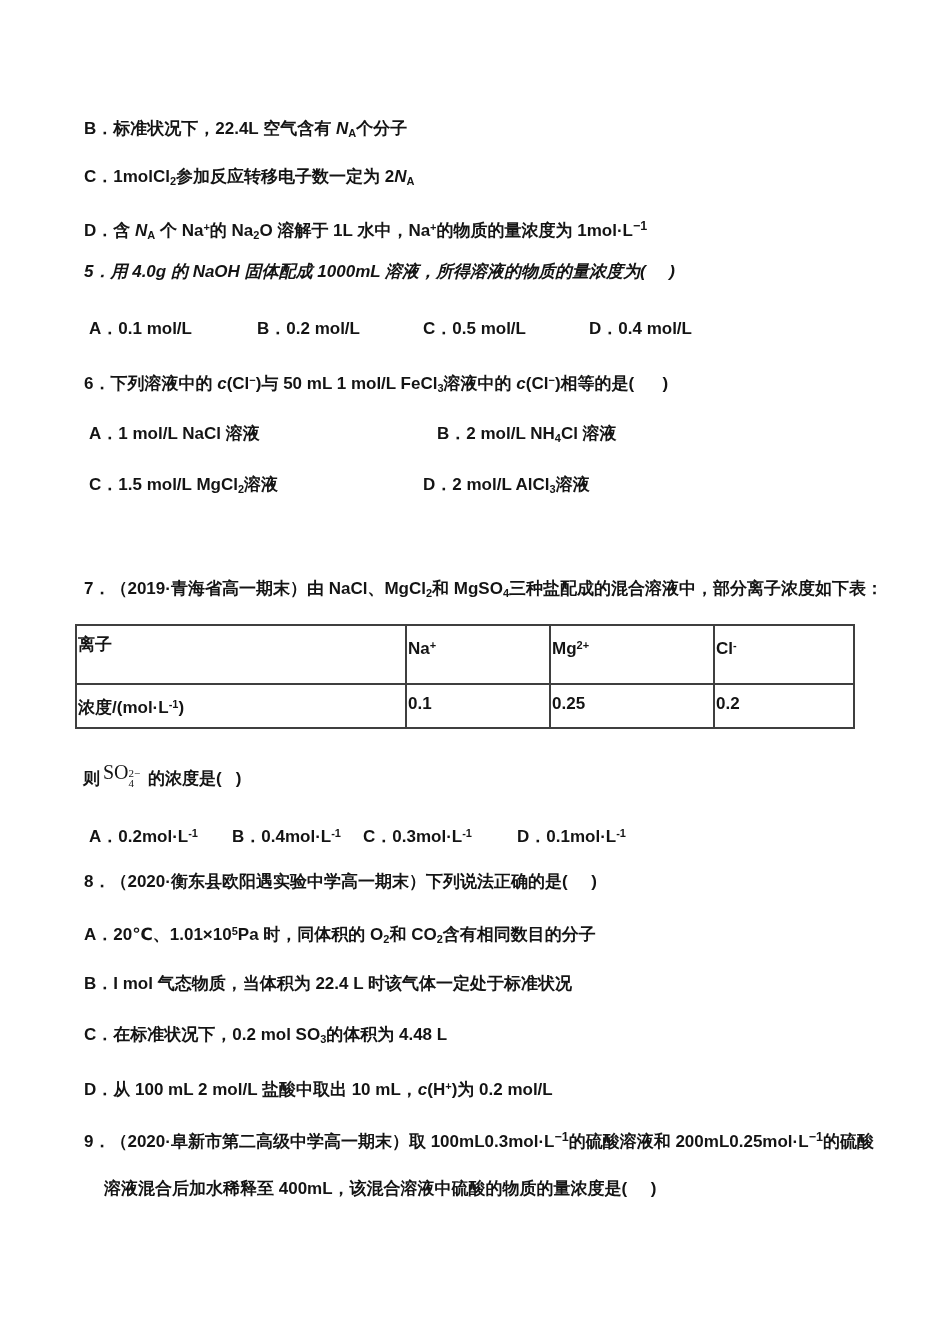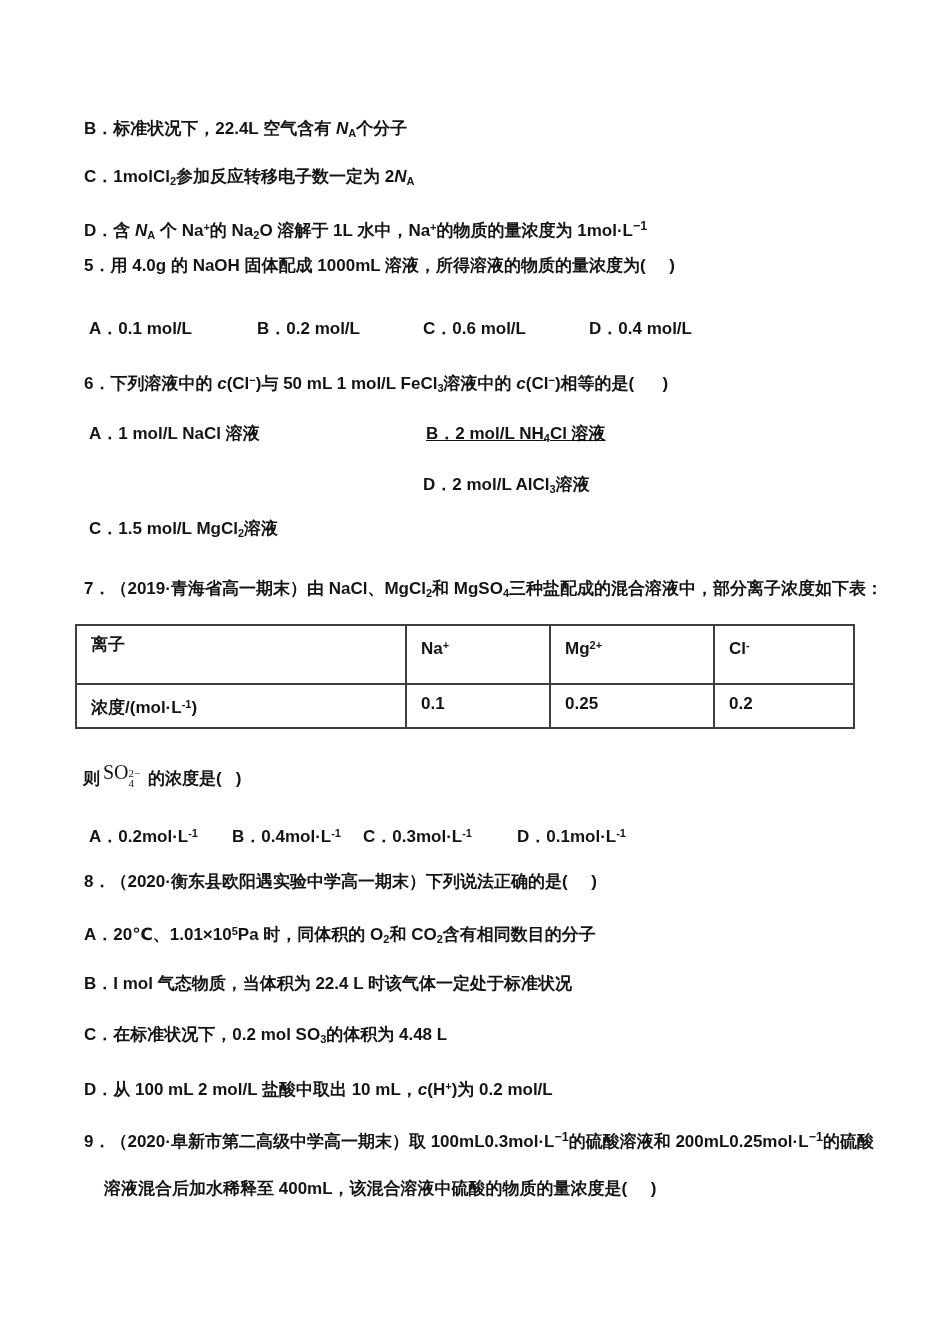--- a/index.html
+++ b/index.html
@@ -44,43 +44,43 @@
     vertical-align: 2px;
   }
   #ion-table {
     position: absolute;
     border-collapse: collapse;
     table-layout: fixed;
   }
   #ion-table td {
     border: 2px solid #3f3f3f;
     vertical-align: top;
-    padding: 8px 14px;
+    padding: 8px 1px;
     font-size: 17px;
     line-height: 22px;
     white-space: pre;
   }
 </style>
 </head>
 <body>
 
 <div class="page" id="page">
   <div id="lines">
       <div class="line" style="left: 84px; top: 117px;"><span>B．标准状况下，22.4L 空气含有 </span><span class="seg-i">N</span><span class="seg-sub">A</span><span>个分子</span></div>
       <div class="line" style="left: 84px; top: 165px;"><span>C．1molCl</span><span class="seg-sub">2</span><span>参加反应转移电子数一定为 2</span><span class="seg-i">N</span><span class="seg-sub">A</span></div>
       <div class="line" style="left: 84px; top: 214px;"><span>D．含 </span><span class="seg-i">N</span><span class="seg-sub">A</span><span> 个 Na</span><span class="seg-sup">+</span><span>的 Na</span><span class="seg-sub">2</span><span>O 溶解于 1L 水中，Na</span><span class="seg-sup">+</span><span>的物质的量浓度为 1mol·L</span><span class="seg-suplg">−1</span></div>
-      <div class="line" style="left: 84px; top: 254px;"><span>5．用 4.0g 的 NaOH 固体配成 1000mL 溶液，所得溶液的物质的量浓度为(     )</span></div>
+      <div class="line" style="left: 84px; top: 260px; font-style: italic;"><span>5．用 4.0g 的 NaOH 固体配成 1000mL 溶液，所得溶液的物质的量浓度为(     )</span></div>
       <div class="line" style="left: 89px; top: 317px;"><span>A．0.1 mol/L</span></div>
       <div class="line" style="left: 257px; top: 317px;"><span>B．0.2 mol/L</span></div>
-      <div class="line" style="left: 423px; top: 317px;"><span>C．0.6 mol/L</span></div>
+      <div class="line" style="left: 423px; top: 317px;"><span>C．0.5 mol/L</span></div>
       <div class="line" style="left: 589px; top: 317px;"><span>D．0.4 mol/L</span></div>
       <div class="line" style="left: 84px; top: 368px;"><span>6．下列溶液中的 </span><span class="seg-i">c</span><span>(Cl</span><span class="seg-sup">−</span><span>)与 50 mL 1 mol/L FeCl</span><span class="seg-sub">3</span><span>溶液中的 </span><span class="seg-i">c</span><span>(Cl</span><span class="seg-sup">−</span><span>)相等的是(      )</span></div>
       <div class="line" style="left: 89px; top: 422px;"><span>A．1 mol/L NaCl 溶液</span></div>
-      <div class="line" style="left: 426px; top: 422px; text-decoration: underline;"><span>B．2 mol/L NH</span><span class="seg-sub">4</span><span>Cl 溶液</span></div>
-      <div class="line" style="left: 89px; top: 473px; margin-top: 44px;"><span>C．1.5 mol/L MgCl</span><span class="seg-sub">2</span><span>溶液</span></div>
+      <div class="line" style="left: 437px; top: 422px;"><span>B．2 mol/L NH</span><span class="seg-sub">4</span><span>Cl 溶液</span></div>
+      <div class="line" style="left: 89px; top: 473px;"><span>C．1.5 mol/L MgCl</span><span class="seg-sub">2</span><span>溶液</span></div>
       <div class="line" style="left: 423px; top: 473px;"><span>D．2 mol/L AlCl</span><span class="seg-sub">3</span><span>溶液</span></div>
       <div class="line" style="left: 84px; top: 577px;"><span>7．（2019·青海省高一期末）由 NaCl、MgCl</span><span class="seg-sub">2</span><span>和 MgSO</span><span class="seg-sub">4</span><span>三种盐配成的混合溶液中，部分离子浓度如下表：</span></div>
       <div class="line" style="left: 83px; top: 752px;"><span>则</span><span class="formula"><span class="f-base">SO</span><span class="f-stack"><span>2−</span><span>4</span></span></span><span> 的浓度是(   )</span></div>
       <div class="line" style="left: 89px; top: 821px;"><span>A．0.2mol·L</span><span class="seg-sup">-1</span></div>
       <div class="line" style="left: 232px; top: 821px;"><span>B．0.4mol·L</span><span class="seg-sup">-1</span></div>
       <div class="line" style="left: 363px; top: 821px;"><span>C．0.3mol·L</span><span class="seg-sup">-1</span></div>
       <div class="line" style="left: 517px; top: 821px;"><span>D．0.1mol·L</span><span class="seg-sup">-1</span></div>
       <div class="line" style="left: 84px; top: 870px;"><span>8．（2020·衡东县欧阳遇实验中学高一期末）下列说法正确的是(     )</span></div>
       <div class="line" style="left: 84px; top: 919px;"><span>A．20℃、1.01×10</span><span class="seg-sup">5</span><span>Pa 时，同体积的 O</span><span class="seg-sub">2</span><span>和 CO</span><span class="seg-sub">2</span><span>含有相同数目的分子</span></div>
       <div class="line" style="left: 84px; top: 972px;"><span>B．I mol 气态物质，当体积为 22.4 L 时该气体一定处于标准状况</span></div>

